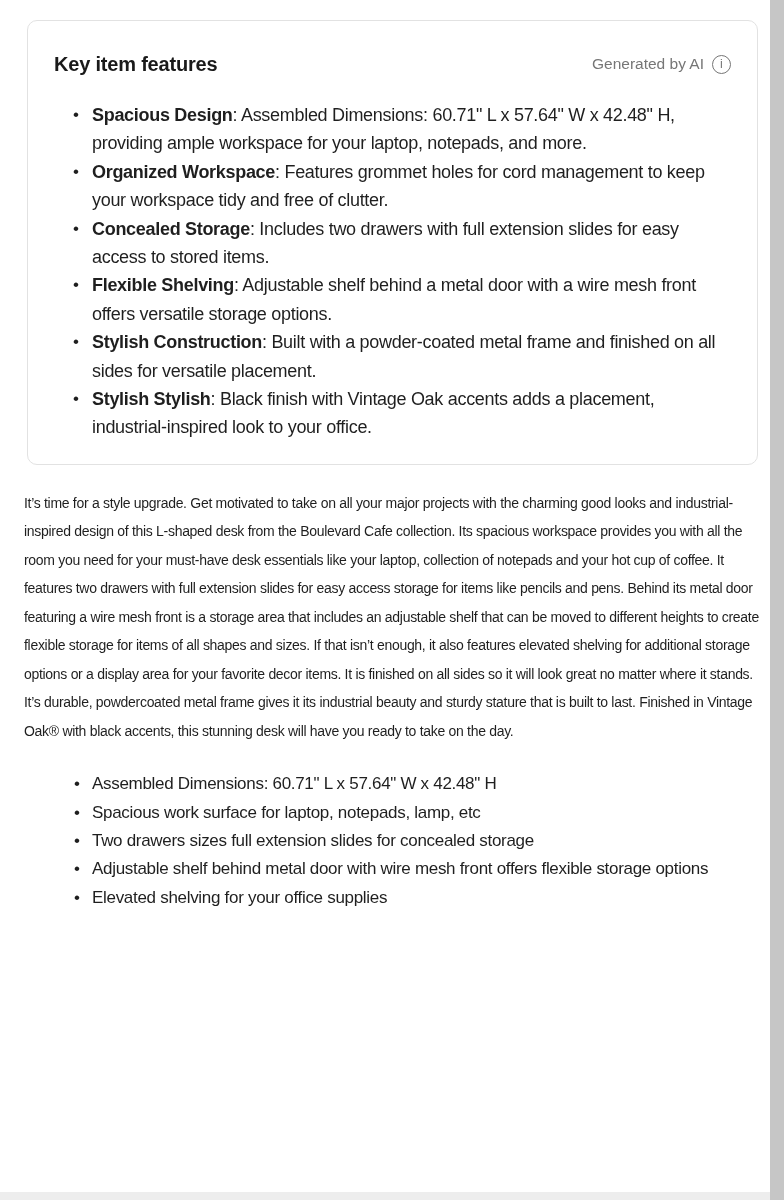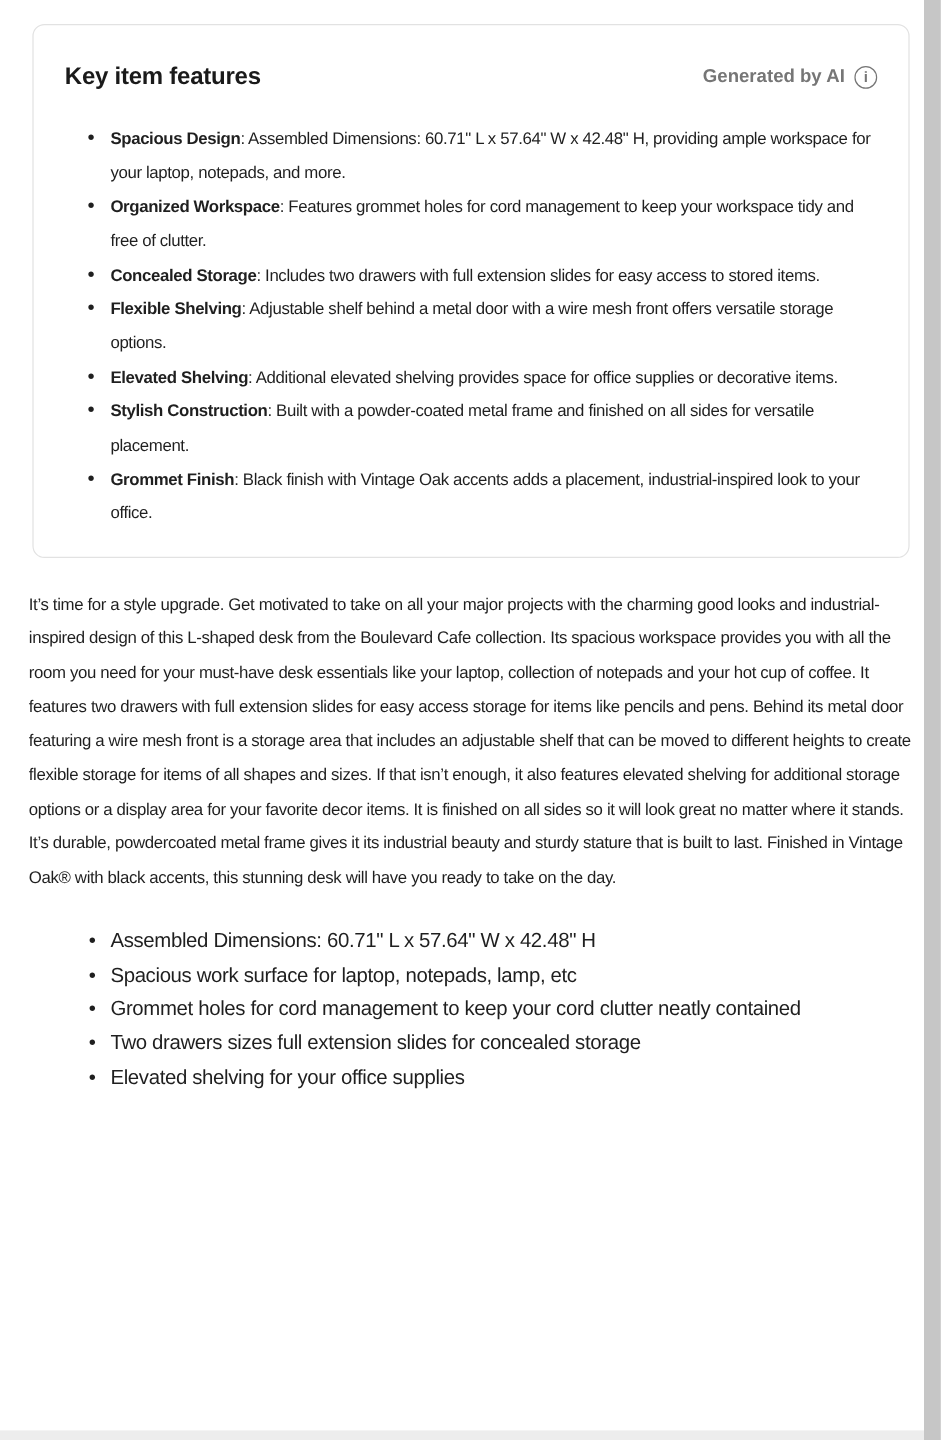--- a/index.html
+++ b/index.html
@@ -35,21 +35,20 @@
     letter-spacing: -0.2px;
     color: #1a1a1a;
   }
   .generated {
     display: flex;
     align-items: center;
     gap: 8px;
     color: #767676;
     font-size: 15.5px;
     line-height: 20px;
-    font-weight: bold;
   }
   .info-icon {
     width: 19px;
     height: 19px;
     border: 1.5px solid #767676;
     border-radius: 50%;
     display: inline-flex;
     align-items: center;
     justify-content: center;
     font-size: 12.5px;
@@ -58,21 +57,21 @@
     cursor: pointer;
     flex: 0 0 auto;
   }
   .features {
     margin-top: 24px;
     padding-left: 38px;
     list-style: none;
   }
   .features li {
     position: relative;
-    font-size: 14px;
+    font-size: 18px;
     line-height: 28.4px;
     letter-spacing: -0.3px;
     max-width: 641px;
   }
   .features li::before {
     content: "\2022";
     position: absolute;
     left: -19px;
     top: 0;
     font-size: 17px;
@@ -150,37 +149,34 @@
       <li>
         <span class="lbl">Organized Workspace</span><span>: Features grommet holes for cord management to keep your workspace tidy and free of clutter.</span>
       </li>
       <li>
         <span class="lbl">Concealed Storage</span><span>: Includes two drawers with full extension slides for easy access to stored items.</span>
       </li>
       <li>
         <span class="lbl">Flexible Shelving</span><span>: Adjustable shelf behind a metal door with a wire mesh front offers versatile storage options.</span>
       </li>
       <li>
-        <span class="lbl">Elevated Shelving</span><span>: Additional elevated shelving provides space for office supplies or decorative items.</span>
-      </li>
-      <li>
         <span class="lbl">Stylish Construction</span><span>: Built with a powder-coated metal frame and finished on all sides for versatile placement.</span>
       </li>
       <li>
-        <span class="lbl">Grommet Finish</span><span>: Black finish with Vintage Oak accents adds a placement, industrial-inspired look to your office.</span>
+        <span class="lbl">Stylish Stylish</span><span>: Black finish with Vintage Oak accents adds a placement, industrial-inspired look to your office.</span>
       </li>
     </ul>
   </div>
 
   <p class="desc">It’s time for a style upgrade. Get motivated to take on all your major projects with the charming good looks and industrial-inspired design of this L-shaped desk from the Boulevard Cafe collection. Its spacious workspace provides you with all the room you need for your must-have desk essentials like your laptop, collection of notepads and your hot cup of coffee. It features two drawers with full extension slides for easy access storage for items like pencils and pens. Behind its metal door featuring a wire mesh front is a storage area that includes an adjustable shelf that can be moved to different heights to create flexible storage for items of all shapes and sizes. If that isn’t enough, it also features elevated shelving for additional storage options or a display area for your favorite decor items. It is finished on all sides so it will look great no matter where it stands. It’s durable, powdercoated metal frame gives it its industrial beauty and sturdy stature that is built to last. Finished in Vintage Oak® with black accents, this stunning desk will have you ready to take on the day.</p>
 
   <ul class="specs">
     <li>Assembled Dimensions: 60.71" L x 57.64" W x 42.48" H</li>
     <li>Spacious work surface for laptop, notepads, lamp, etc</li>
-    <li>Grommet holes for cord management to keep your cord clutter neatly contained</li>
     <li>Two drawers sizes full extension slides for concealed storage</li>
+    <li>Adjustable shelf behind metal door with wire mesh front offers flexible storage options</li>
     <li>Elevated shelving for your office supplies</li>
   </ul>
 
 </div>
 
 <div class="bottom-strip"></div>
 <div class="scrollbar"></div>
 
 </body></html>

